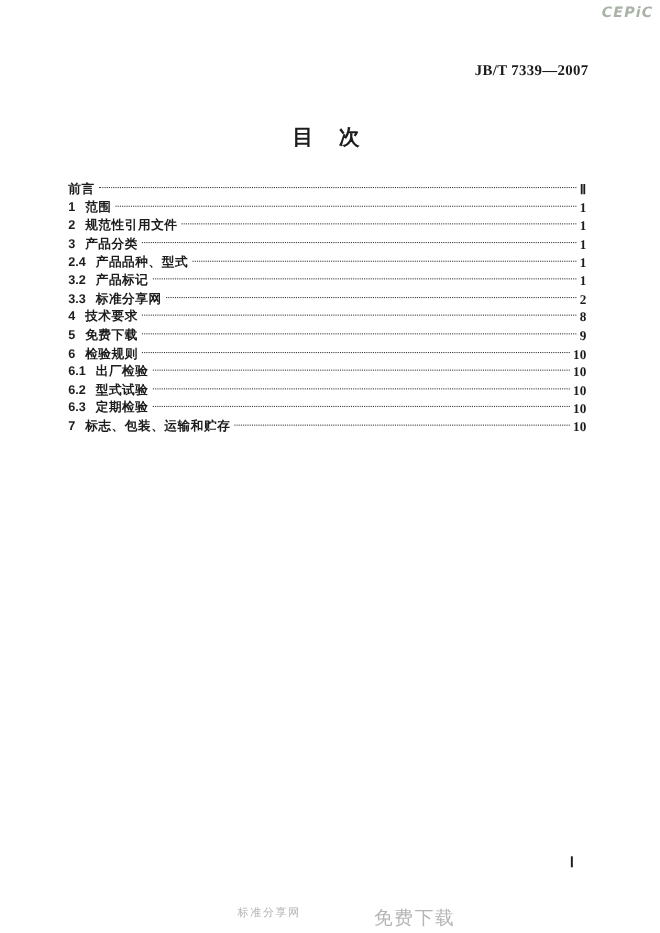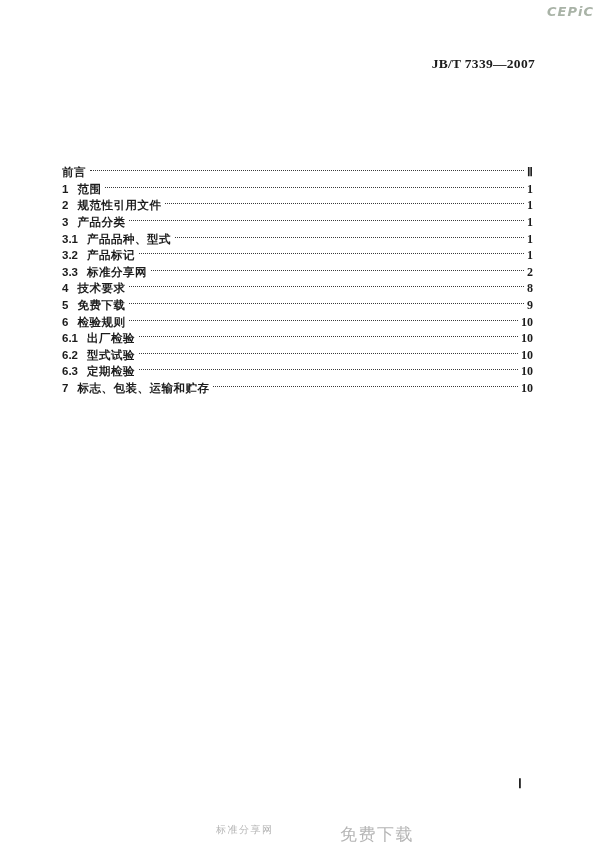--- a/index.html
+++ b/index.html
@@ -105,20 +105,21 @@
 </style>
 </head>
 <body>
 
 <div class="page">
 
   <div class="watermark">CEPiC</div>
 
   <div class="doc-number">JB/T 7339—2007</div>
 
+  <div class="toc-title">目　次</div>
 
   <div class="toc">
   <div class="toc-row">
 
     <span class="toc-label">前言</span>
     <span class="toc-dots"></span>
     <span class="toc-page">Ⅱ</span>
   </div>
 
   <div class="toc-row">
@@ -136,21 +137,21 @@
   </div>
 
   <div class="toc-row">
     <span class="toc-num">3</span>
     <span class="toc-label">产品分类</span>
     <span class="toc-dots"></span>
     <span class="toc-page">1</span>
   </div>
 
   <div class="toc-row">
-    <span class="toc-num">3.1</span>
+    <span class="toc-num">2.4</span>
     <span class="toc-label">产品品种、型式</span>
     <span class="toc-dots"></span>
     <span class="toc-page">1</span>
   </div>
 
   <div class="toc-row">
     <span class="toc-num">3.2</span>
     <span class="toc-label">产品标记</span>
     <span class="toc-dots"></span>
     <span class="toc-page">1</span>

